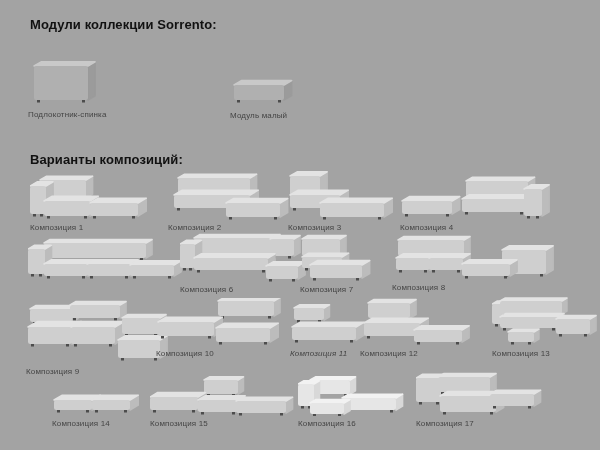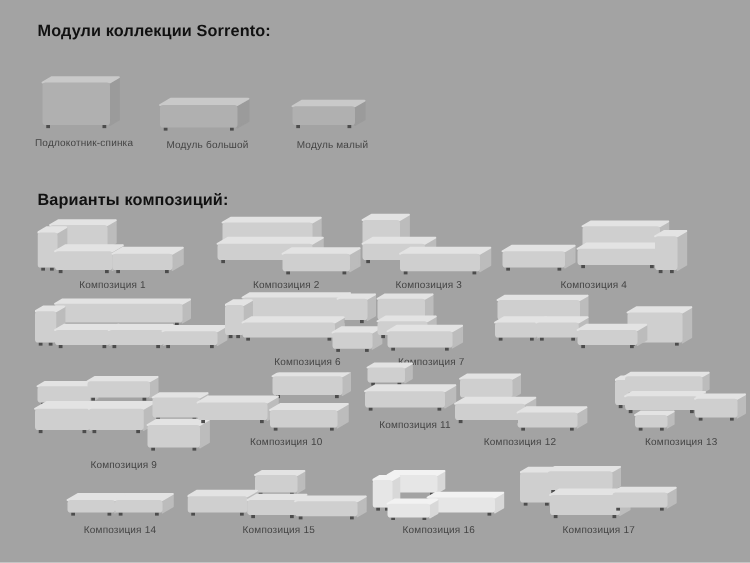--- a/index.html
+++ b/index.html
@@ -14,21 +14,20 @@
   .head {
     position: absolute;
     left: 30px;
     font-size: 13px;
     font-weight: bold;
     color: #111111;
     letter-spacing: 0.1px;
   }
   .fig {
     position: absolute;
-    text-align: center;
   }
   .fig svg { display: block; margin: 0 auto; }
   .cap {
     margin-top: 4px;
     font-size: 8px;
     line-height: 1.1;
     color: #444444;
     letter-spacing: 0.15px;
     white-space: nowrap;
   }
@@ -42,30 +41,20 @@
 
   <figure class="fig" style="left: 28px; top: 55px; width: 70px;">
     <svg viewBox="0 0 70 52" width="70" height="52">
         <rect x="9" y="45" width="3" height="2.5" fill="#4d4d4d"></rect>
         <rect x="54" y="45" width="3" height="2.5" fill="#4d4d4d"></rect>
         <polygon points="60,11 67.15,6.84 67.15,40.84 60,45" fill="#9b9b9b" stroke="#9b9b9b" stroke-width="1.5" stroke-linejoin="round"></polygon>
         <polygon points="6,11 13.15,6.84 67.15,6.84 60,11" fill="#c9c9c9" stroke="#c9c9c9" stroke-width="1.5" stroke-linejoin="round"></polygon>
         <rect x="6" y="11" width="54" height="34" rx="2.5" fill="#b0b0b0"></rect>
       </svg>
     <figcaption class="cap">Подлокотник-спинка</figcaption>
-  </figure>
-  <figure class="fig" style="left: 124px; top: 64px; width: 84px;">
-    <svg viewBox="0 0 84 44" width="84" height="44">
-        <rect x="7" y="38" width="3" height="2.5" fill="#4d4d4d"></rect>
-        <rect x="60" y="38" width="3" height="2.5" fill="#4d4d4d"></rect>
-        <polygon points="66,20 74.8,14.879999999999999 74.8,32.88 66,38" fill="#9b9b9b" stroke="#9b9b9b" stroke-width="1.5" stroke-linejoin="round"></polygon>
-        <polygon points="4,20 12.8,14.879999999999999 74.8,14.879999999999999 66,20" fill="#c9c9c9" stroke="#c9c9c9" stroke-width="1.5" stroke-linejoin="round"></polygon>
-        <rect x="4" y="20" width="62" height="18" rx="2.5" fill="#b0b0b0"></rect>
-      </svg>
-    <figcaption class="cap">Модуль большой</figcaption>
   </figure>
   <figure class="fig" style="left: 230px; top: 66px; width: 72px;">
     <svg viewBox="0 0 72 42" width="72" height="42">
         <rect x="7" y="34" width="3" height="2.5" fill="#4d4d4d"></rect>
         <rect x="48" y="34" width="3" height="2.5" fill="#4d4d4d"></rect>
         <polygon points="54,19 61.7,14.52 61.7,29.52 54,34" fill="#9b9b9b" stroke="#9b9b9b" stroke-width="1.5" stroke-linejoin="round"></polygon>
         <polygon points="4,19 11.700000000000001,14.52 61.7,14.52 54,19" fill="#c9c9c9" stroke="#c9c9c9" stroke-width="1.5" stroke-linejoin="round"></polygon>
         <rect x="4" y="19" width="50" height="15" rx="2.5" fill="#b0b0b0"></rect>
       </svg>
     <figcaption class="cap">Модуль малый</figcaption>
@@ -263,20 +252,21 @@
         <rect x="148" y="42" width="3" height="2.5" fill="#4d4d4d"></rect>
         <polygon points="154,18 161.15,13.84 161.15,37.84 154,42" fill="#bcbcbc" stroke="#bcbcbc" stroke-width="1.5" stroke-linejoin="round"></polygon>
         <polygon points="110,18 117.15,13.84 161.15,13.84 154,18" fill="#e3e3e3" stroke="#e3e3e3" stroke-width="1.5" stroke-linejoin="round"></polygon>
         <rect x="110" y="18" width="44" height="24" rx="2.5" fill="#cfcfcf"></rect>
         <rect x="73" y="44" width="3" height="2.5" fill="#4d4d4d"></rect>
         <rect x="112" y="44" width="3" height="2.5" fill="#4d4d4d"></rect>
         <polygon points="118,32 125.15,27.84 125.15,39.84 118,44" fill="#bcbcbc" stroke="#bcbcbc" stroke-width="1.5" stroke-linejoin="round"></polygon>
         <polygon points="70,32 77.15,27.84 125.15,27.84 118,32" fill="#e3e3e3" stroke="#e3e3e3" stroke-width="1.5" stroke-linejoin="round"></polygon>
         <rect x="70" y="32" width="48" height="12" rx="2.5" fill="#cfcfcf"></rect>
       </svg>
+    <figcaption class="cap">Композиция 8</figcaption>
   </figure>
   <figure class="fig" style="left: 26px; top: 298px; width: 146px;">
     <svg viewBox="0 0 146 66" width="146" height="66">
         <rect x="7" y="24" width="3" height="2.5" fill="#4d4d4d"></rect>
         <rect x="40" y="24" width="3" height="2.5" fill="#4d4d4d"></rect>
         <polygon points="46,11 52.05,7.48 52.05,20.48 46,24" fill="#bcbcbc" stroke="#bcbcbc" stroke-width="1.5" stroke-linejoin="round"></polygon>
         <polygon points="4,11 10.05,7.48 52.05,7.48 46,11" fill="#e3e3e3" stroke="#e3e3e3" stroke-width="1.5" stroke-linejoin="round"></polygon>
         <rect x="4" y="11" width="42" height="13" rx="2.5" fill="#cfcfcf"></rect>
         <rect x="47" y="20" width="3" height="2.5" fill="#4d4d4d"></rect>
         <rect x="88" y="20" width="3" height="2.5" fill="#4d4d4d"></rect>
@@ -319,21 +309,21 @@
         <polygon points="2,24 10.25,19.2 66.25,19.2 58,24" fill="#e3e3e3" stroke="#e3e3e3" stroke-width="1.5" stroke-linejoin="round"></polygon>
         <rect x="2" y="24" width="56" height="14" rx="2.5" fill="#cfcfcf"></rect>
         <rect x="63" y="44" width="3" height="2.5" fill="#4d4d4d"></rect>
         <rect x="108" y="44" width="3" height="2.5" fill="#4d4d4d"></rect>
         <polygon points="114,30 122.25,25.2 122.25,39.2 114,44" fill="#bcbcbc" stroke="#bcbcbc" stroke-width="1.5" stroke-linejoin="round"></polygon>
         <polygon points="60,30 68.25,25.2 122.25,25.2 114,30" fill="#e3e3e3" stroke="#e3e3e3" stroke-width="1.5" stroke-linejoin="round"></polygon>
         <rect x="60" y="30" width="54" height="14" rx="2.5" fill="#cfcfcf"></rect>
       </svg>
     <figcaption class="cap">Композиция 10</figcaption>
   </figure>
-  <figure class="fig" style="left: 290px; top: 286px; width: 84px;">
+  <figure class="fig" style="left: 290px; top: 300px; width: 84px; font-style: italic;">
     <svg viewBox="0 0 84 46" width="84" height="46">
         <rect x="7" y="20" width="3" height="2.5" fill="#4d4d4d"></rect>
         <rect x="28" y="20" width="3" height="2.5" fill="#4d4d4d"></rect>
         <polygon points="34,8 39.5,4.8 39.5,16.8 34,20" fill="#bcbcbc" stroke="#bcbcbc" stroke-width="1.5" stroke-linejoin="round"></polygon>
         <polygon points="4,8 9.5,4.8 39.5,4.8 34,8" fill="#e3e3e3" stroke="#e3e3e3" stroke-width="1.5" stroke-linejoin="round"></polygon>
         <rect x="4" y="8" width="30" height="12" rx="2.5" fill="#cfcfcf"></rect>
         <rect x="5" y="40" width="3" height="2.5" fill="#4d4d4d"></rect>
         <rect x="60" y="40" width="3" height="2.5" fill="#4d4d4d"></rect>
         <polygon points="66,27 74.25,22.2 74.25,35.2 66,40" fill="#bcbcbc" stroke="#bcbcbc" stroke-width="1.5" stroke-linejoin="round"></polygon>
         <polygon points="2,27 10.25,22.2 74.25,22.2 66,27" fill="#e3e3e3" stroke="#e3e3e3" stroke-width="1.5" stroke-linejoin="round"></polygon>

